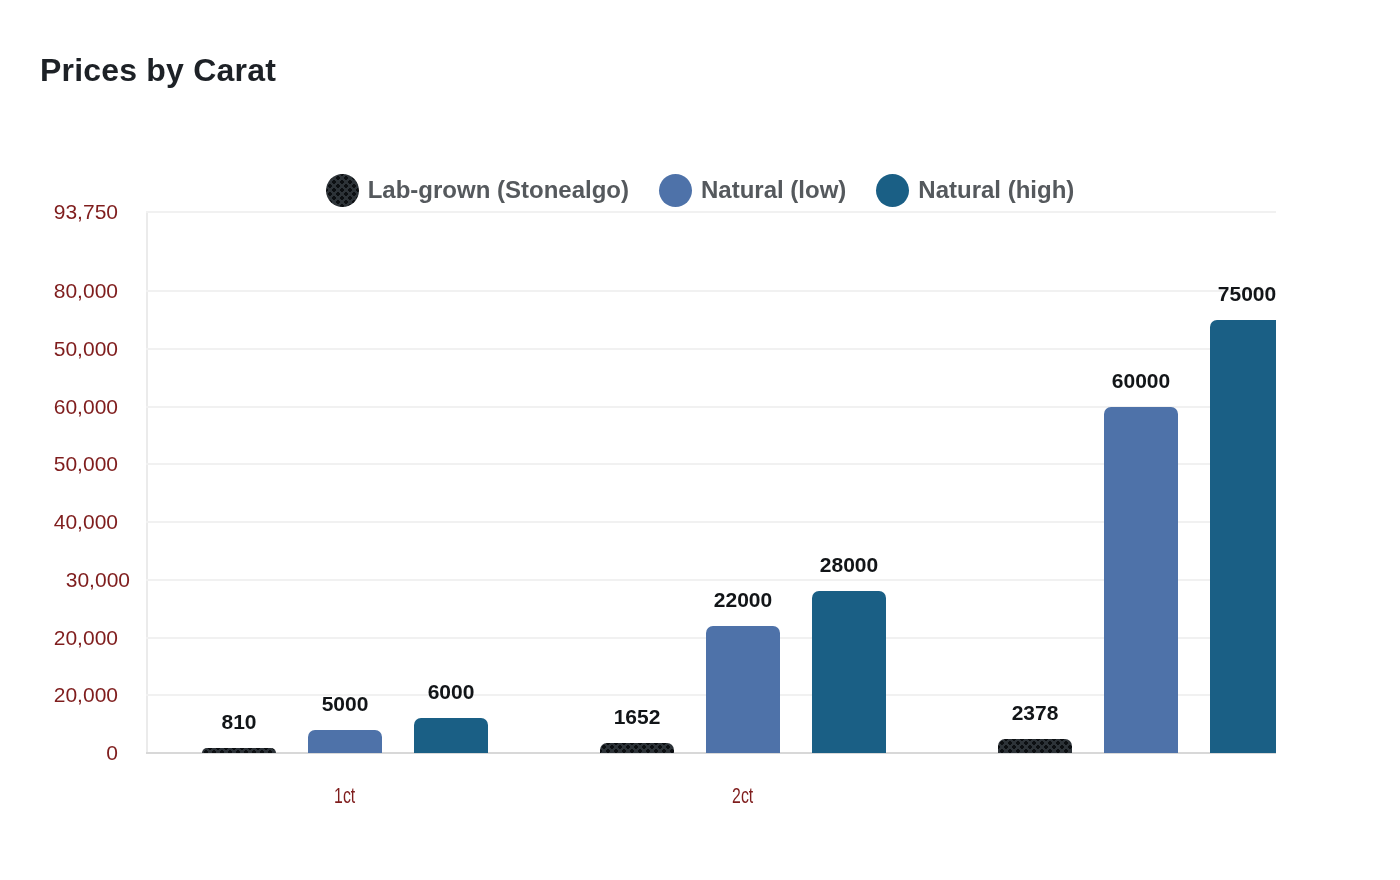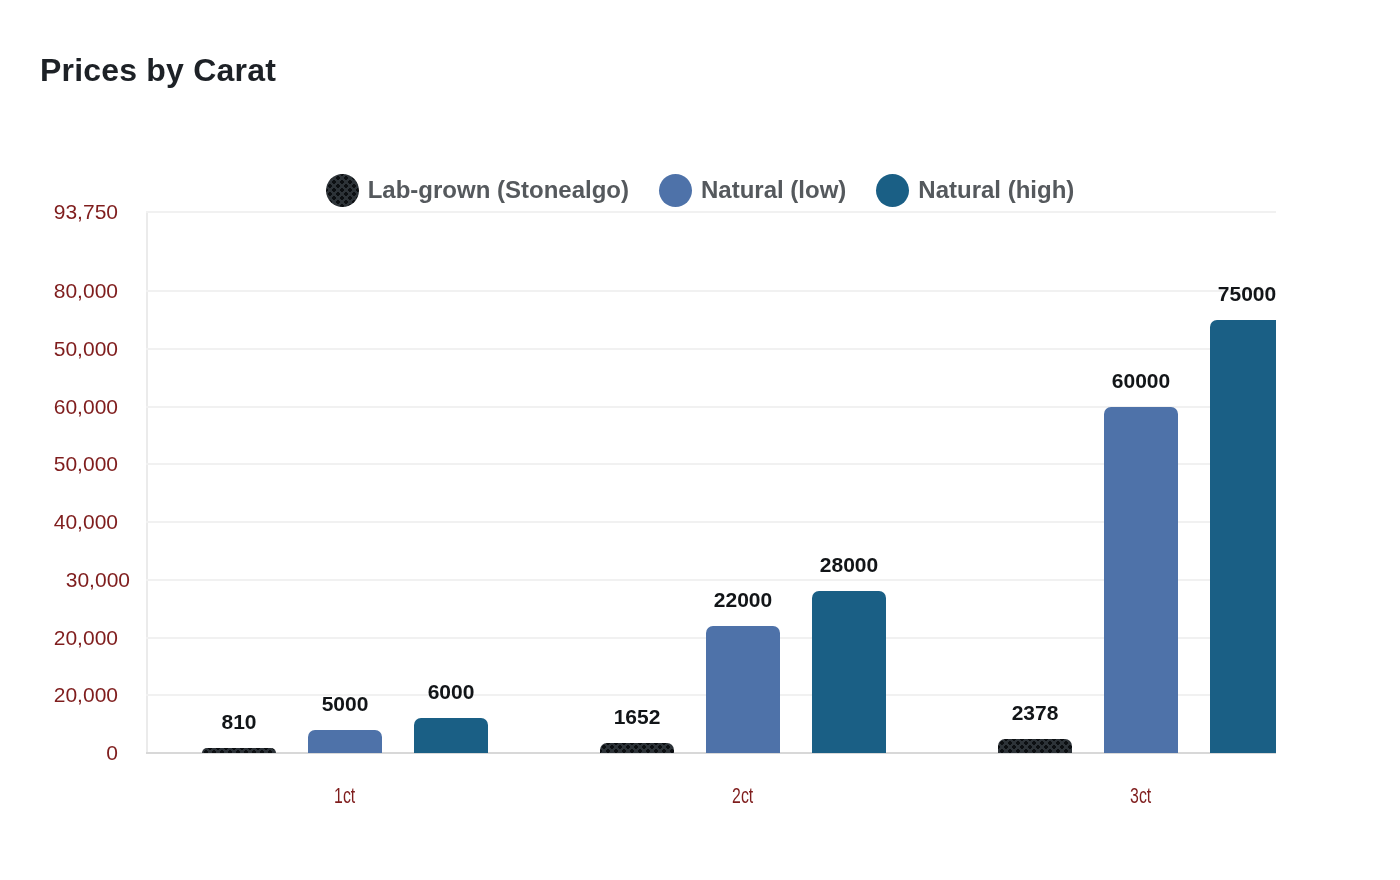--- a/index.html
+++ b/index.html
@@ -91,15 +91,14 @@
       <div class="bar-label" style="left: 663px; top: 587.045px;">22000</div>
       <div class="bar" style="left: 812px; top: 591.421px; width: 74px; height: 161.579px; background-color: rgb(26, 95, 133);"></div>
       <div class="bar-label" style="left: 769px; top: 552.421px;">28000</div>
       <div class="xlabel" style="left: 643px; top: 783px;"><span>2ct</span></div>
       <div class="bar" style="left: 998px; top: 739.277px; width: 74px; height: 13.7226px; background-color: rgb(45, 51, 56); background-image: radial-gradient(rgb(12, 15, 18) 1.6px, transparent 1.9px), radial-gradient(rgb(12, 15, 18) 1.6px, transparent 1.9px); background-size: 8px 8px; background-position: 0px 0px, 4px 4px;"></div>
       <div class="bar-label" style="left: 955px; top: 700.277px;">2378</div>
       <div class="bar" style="left: 1104px; top: 406.76px; width: 74px; height: 346.24px; background-color: rgb(78, 114, 169);"></div>
       <div class="bar-label" style="left: 1061px; top: 367.76px;">60000</div>
       <div class="bar" style="left: 1210px; top: 320.2px; width: 74px; height: 432.8px; background-color: rgb(26, 95, 133);"></div>
       <div class="bar-label" style="left: 1167px; top: 281.2px;">75000</div>
-      <div class="xlabel" style="left: 1041px; top: 783px;"><span>3ct</span></div>
     </div>
 </div>
 
 </body></html>

